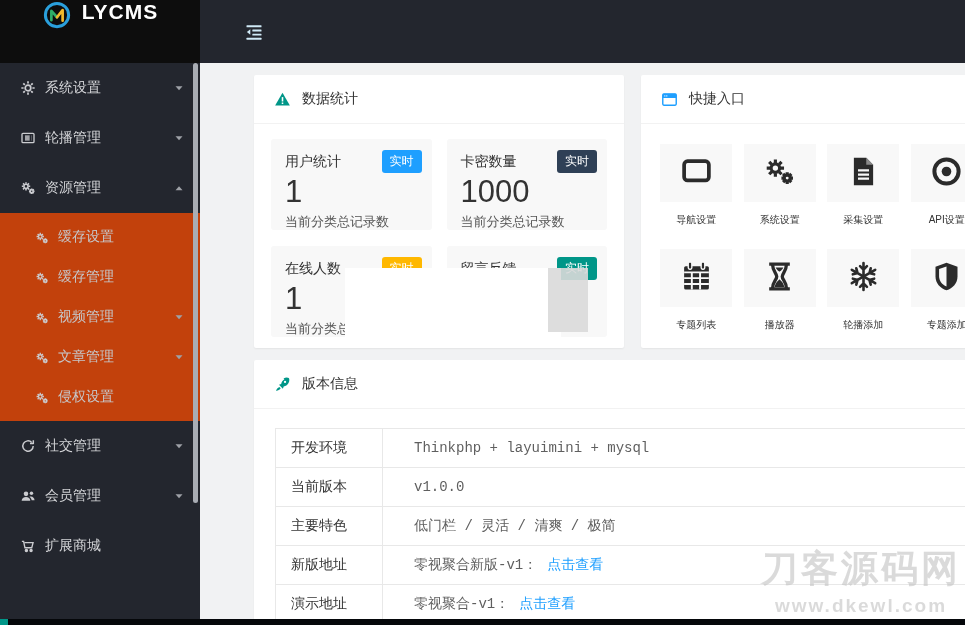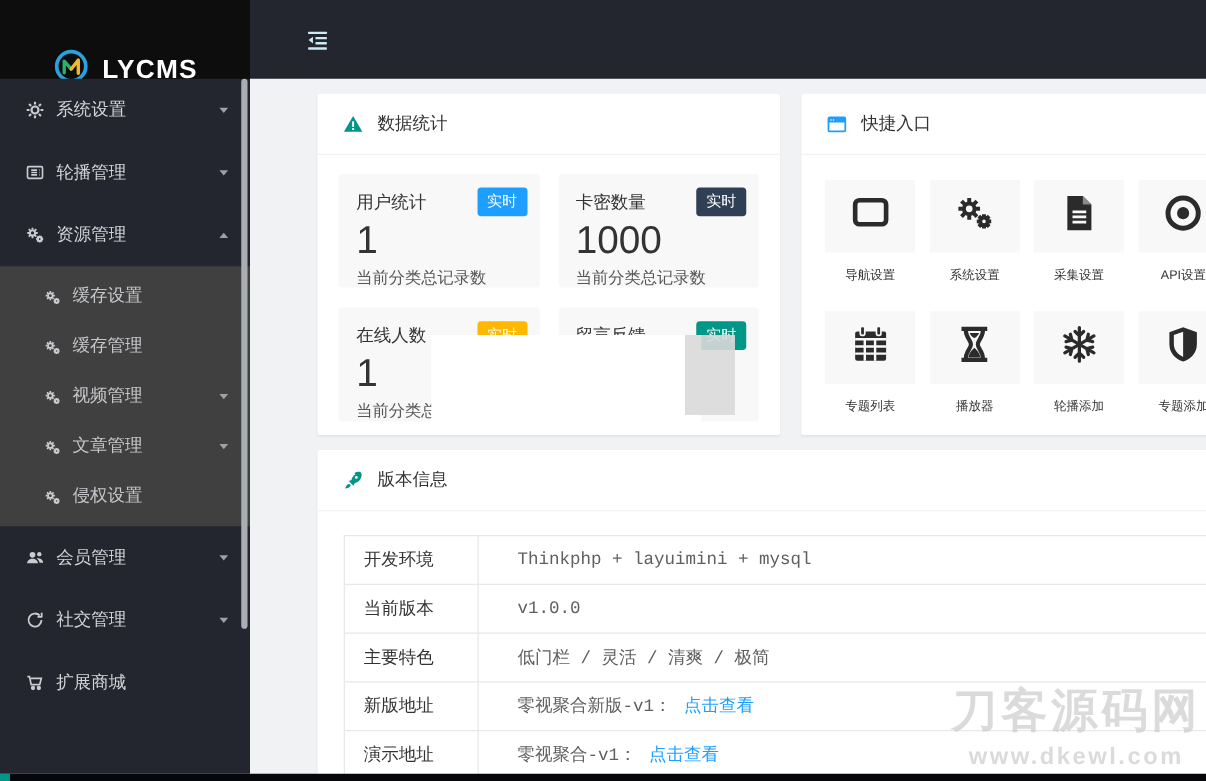--- a/index.html
+++ b/index.html
@@ -1,35 +1,35 @@
 <!DOCTYPE html>
 <html><head>
 <meta charset="utf-8">
 <style>
   html,body{margin:0;padding:0;background:#e8e8e8;}
   .app{position:relative;width:965px;height:625px;background:#f1f2f3;overflow:hidden;
        font-family:"Liberation Sans","DejaVu Sans",sans-serif;}
   
   .logo{position:absolute;left:0;top:0;width:200px;height:68px;background:#0d0d0d;
-        display:flex;align-items:flex-end;justify-content:center;gap:10px;}
+        display:flex;align-items:flex-start;justify-content:center;gap:10px;}
   .logo .brand{color:#fff;font-size:21px;font-weight:bold;letter-spacing:1px;}
   .topbar{position:absolute;left:200px;top:0;right:0;height:63px;background:#23262e;
           display:flex;align-items:center;padding-left:44px;box-sizing:border-box;}
   .hamburger{color:#cfe9f6;width:20px;height:20px;cursor:pointer;display:flex;}
   .hamburger svg{width:20px;height:20px;}
   
   .sidebar{position:absolute;left:0;top:63px;width:200px;bottom:6px;background:#23262e;overflow:hidden;}
   .menu-item{height:50px;display:flex;align-items:center;padding:0 16px 0 20px;color:#d3d4d7;
              font-size:14px;cursor:pointer;}
   .menu-item .icon{width:16px;height:16px;margin-right:9px;display:flex;color:#cbccd0;flex:none;}
   .menu-item .icon svg{width:16px;height:16px;}
   .menu-item .label{flex:1;}
   .caret{width:10px;height:10px;color:#9ea1a7;display:flex;flex:none;}
   .caret svg{width:10px;height:10px;}
-  .submenu{background:#404040;padding:4px 0;}
+  .submenu{background:#c2410c;padding:4px 0;}
   .submenu .menu-item{height:40px;padding-left:35px;color:#c6c7ca;}
   .submenu .menu-item .icon{width:14px;height:14px;}
   .sb-thumb{position:absolute;left:193px;top:63px;width:5px;height:440px;background:#a9adb4;border-radius:3px;}
   
   .card{position:absolute;background:#fff;border-radius:2px;box-shadow:0 1px 2px rgba(0,0,0,.06);margin-left:44px;}
   .card-hd{height:48px;display:flex;align-items:center;padding:0 20px;border-bottom:1px solid #f2f2f2;
            font-size:14px;color:#333;}
   .card-hd .icon{width:17px;height:17px;margin-right:11px;display:flex;}
   .card-hd .icon svg{width:17px;height:17px;}
   #card-stats{left:210px;top:75px;width:370px;height:273px;}
@@ -201,42 +201,42 @@
               <path d="M9 3.2v2.6M9 13.2v2.6M2.7 9.5h2.6M12.7 9.5h2.6M4.5 5l1.8 1.8M11.7 12.2l1.8 1.8M13.5 5l-1.8 1.8M6.3 12.2L4.5 14"></path>
               <circle cx="17.6" cy="16.8" r="2.2"></circle>
               <path d="M17.6 12.6v1.9M17.6 19.1V21M13.4 16.8h1.9M19.9 16.8h1.9M14.6 13.8l1.4 1.4M19.2 18.4l1.4 1.4M20.6 13.8l-1.4 1.4M16 18.4l-1.4 1.4"></path>
             </svg>
           </span>
           <span class="label">侵权设置</span>
         </div>
       </div>
       <div class="menu-item">
         <span class="icon">
+          <svg viewBox="0 0 24 24" fill="none" stroke="currentColor" stroke-width="2.2">
+            <path d="M19.8 12a7.8 7.8 0 1 1-2.2-5.4"></path>
+            <path d="M20 3.2v5h-5" stroke-linejoin="round"></path>
+          </svg>
+        </span>
+        <span class="label">社交管理</span>
+        <span class="caret">
+          <svg viewBox="0 0 12 12" fill="currentColor">
+            <path d="M1.8 3.8l4.2 5 4.2-5z"></path>
+          </svg>
+        </span>
+      </div>
+      <div class="menu-item">
+        <span class="icon">
           <svg viewBox="0 0 24 24" fill="currentColor">
             <circle cx="9" cy="8.8" r="3.4"></circle>
             <path d="M2.5 19c0-3.4 3-5.6 6.5-5.6s6.5 2.2 6.5 5.6z"></path>
             <circle cx="17.2" cy="8" r="2.6"></circle>
             <path d="M16.4 12.9c3 .3 5.4 2.4 5.4 5.5h-4.3c-.4-2.3-1.7-4.2-3.6-5.2.8-.2 1.6-.3 2.5-.3z"></path>
           </svg>
         </span>
         <span class="label">会员管理</span>
-        <span class="caret">
-          <svg viewBox="0 0 12 12" fill="currentColor">
-            <path d="M1.8 3.8l4.2 5 4.2-5z"></path>
-          </svg>
-        </span>
-      </div>
-      <div class="menu-item">
-        <span class="icon">
-          <svg viewBox="0 0 24 24" fill="none" stroke="currentColor" stroke-width="2.2">
-            <path d="M19.8 12a7.8 7.8 0 1 1-2.2-5.4"></path>
-            <path d="M20 3.2v5h-5" stroke-linejoin="round"></path>
-          </svg>
-        </span>
-        <span class="label">社交管理</span>
         <span class="caret">
           <svg viewBox="0 0 12 12" fill="currentColor">
             <path d="M1.8 3.8l4.2 5 4.2-5z"></path>
           </svg>
         </span>
       </div>
       <div class="menu-item">
         <span class="icon">
           <svg viewBox="0 0 24 24" fill="none" stroke="currentColor" stroke-width="2">
             <path d="M2.8 5h2.6l2 9.6h10.2l2-7.6H7"></path>

